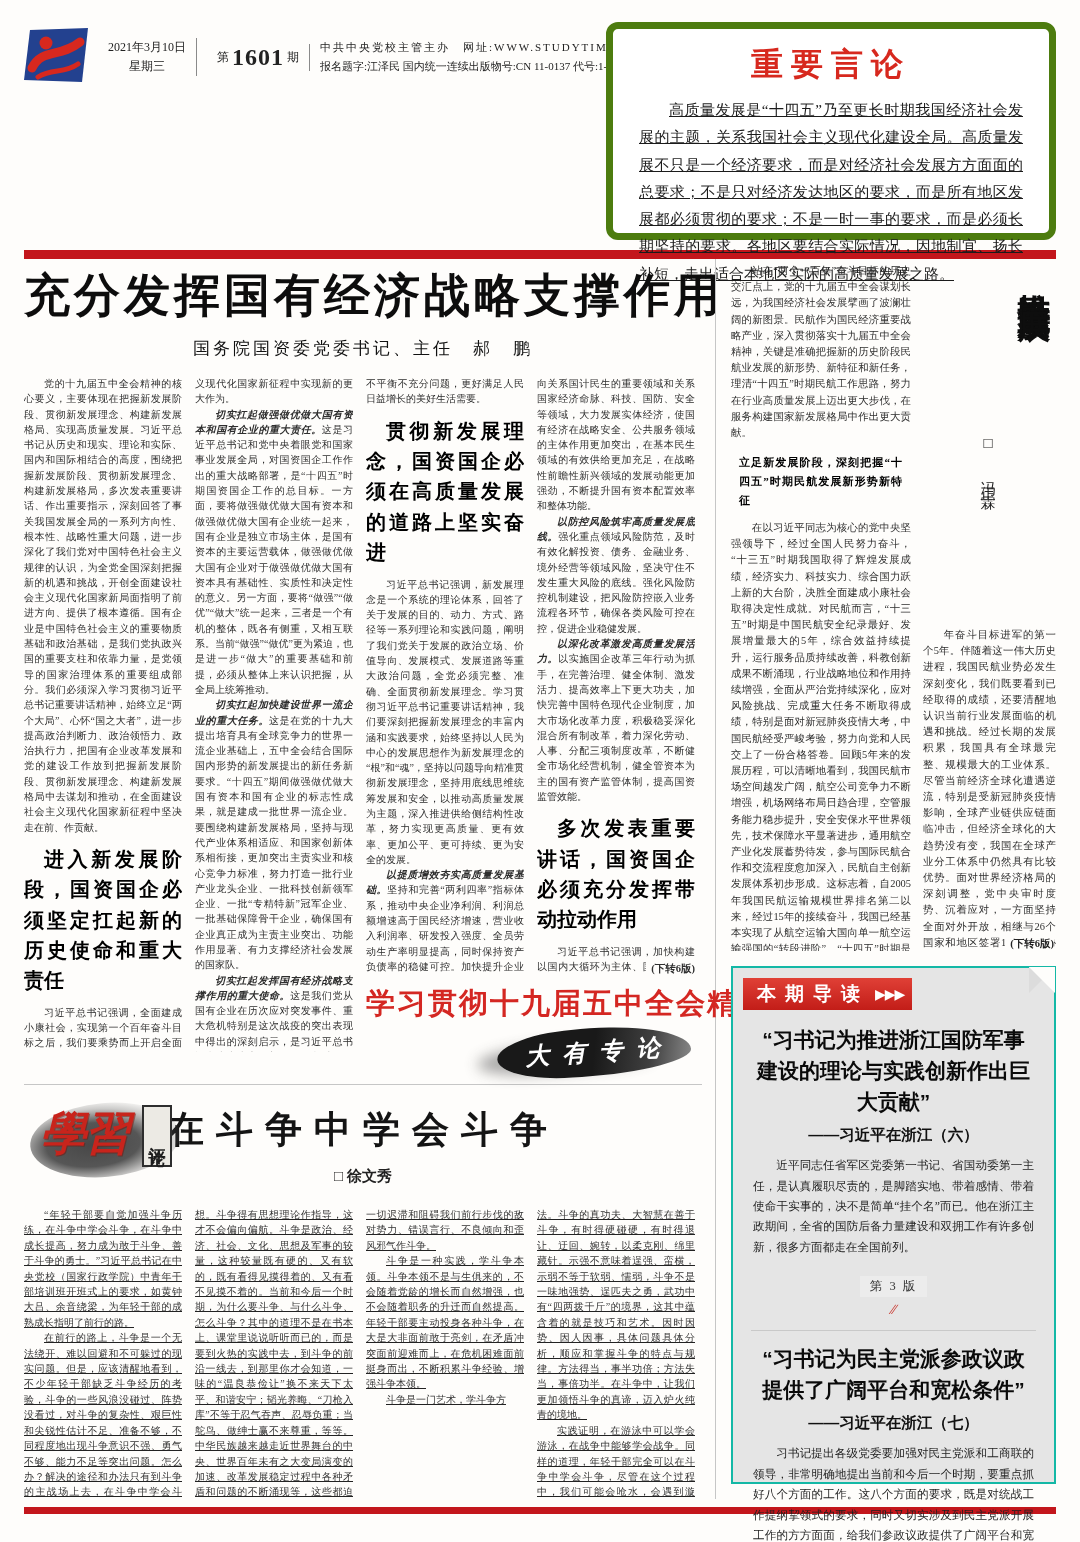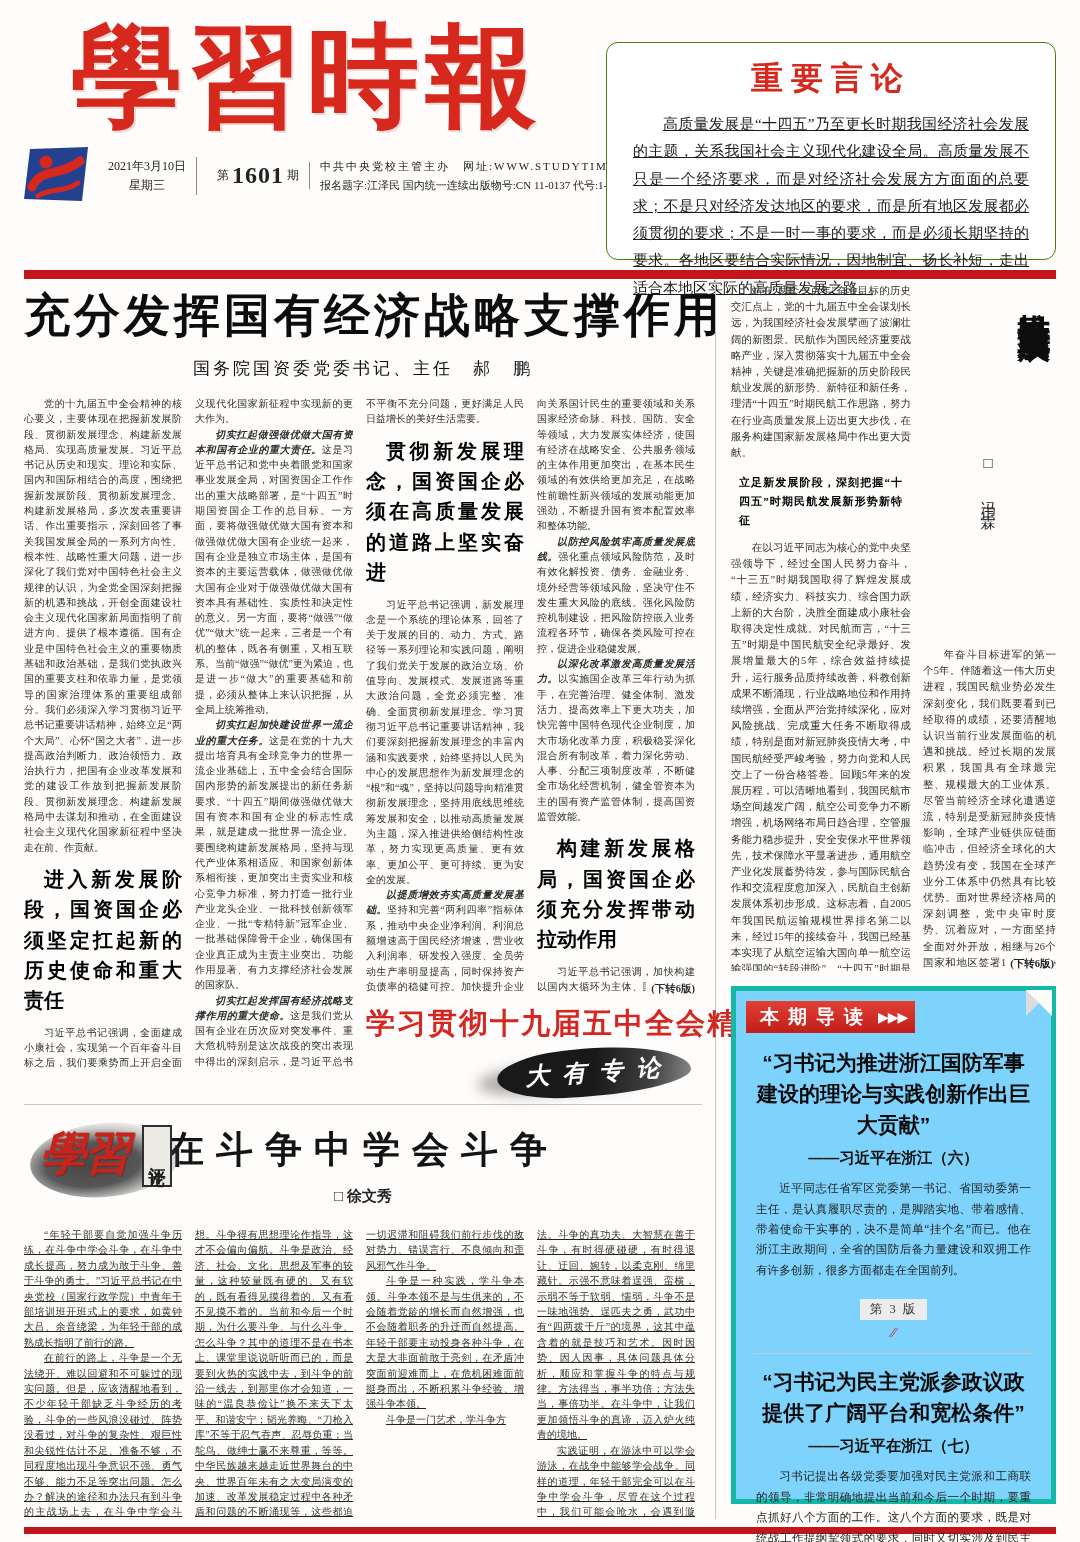--- a/index.html
+++ b/index.html
@@ -29,22 +29,22 @@
   .issueblk .no { font-size:24px; font-weight:bold; letter-spacing:1px; }
   .orgblk { font-size:11px; line-height:1.7; white-space:nowrap; }
   .orgblk .l1 { letter-spacing:2px; }
   .qr {
     flex:none; width:48px; height:48px; margin-left:auto; border:2px solid #2a2a2a;
     background-image:
       repeating-linear-gradient(0deg,#151515 0 4px,transparent 4px 8px),
       repeating-linear-gradient(90deg,#151515 0 4px,#fff 4px 8px);
   }
   .remarks {
-    flex:1; border:1px solid #4d7c0f; border-radius:12px;
-    margin-top:24px; height:218px; padding:12px 26px 8px; background:#fff;
+    flex:1; border:7px solid #4d7c0f; border-radius:12px;
+    margin-top:4px; height:218px; padding:12px 26px 8px; background:#fff;
   }
   .remarks h2 {
     text-align:center; color:#d7281e; font-size:32px; letter-spacing:8px;
     font-family:"Liberation Sans","DejaVu Sans",sans-serif; font-weight:800; margin:2px 0 10px;
   }
   .remarks p { font-size:15px; line-height:1.82; text-align:justify; text-indent:2em; color:#1b1b1b;text-decoration:underline; }
   .red-band { height:9px; background:#c3161c; margin:10px 24px 0; }
   .red-band.bottom { height:7px; margin-top:8px; }
 
   
@@ -95,21 +95,21 @@
   .av-left { position:absolute; left:0; top:4px; width:180px; height:688px; overflow:hidden; }
   .av-intro, .av-body { font-size:10.4px; line-height:16.2px; text-align:justify; text-indent:2em; color:#2e2e2e; }
   .av-sub { font-size:11px; font-weight:bold; line-height:1.72; margin:12px 8px 10px; letter-spacing:1px; color:#000; text-align:justify; }
   .av-right { position:absolute; left:192px; right:0; top:0; bottom:0; overflow:hidden; }
   .av-col2 { margin-top:368px; }
   .av-titlebox { position:absolute; top:8px; right:0; display:flex; align-items:flex-start; }
   .av-byline { writing-mode:vertical-rl; font-size:15px; letter-spacing:7px; margin-top:168px; margin-right:14px; color:#222; }
   .av-vtitle { writing-mode:vertical-rl; font-size:33px; font-weight:800; letter-spacing:2px; color:#0e0e0e; white-space:nowrap; }
   .av-jump { position:absolute; right:2px; bottom:2px; font-weight:bold; font-size:10.5px; background:#fefdfb; padding-left:5px; }
 
-  .guide { margin-top:13px; border:5px solid #14b8a6; position:relative; padding:44px 18px 8px; height:518px; background:#7dd3fc; }
+  .guide { margin-top:13px; border:2px solid #14b8a6; position:relative; padding:44px 18px 8px; height:518px; background:#e5e5e5; }
   .guide::before { 
     content:""; position:absolute; top:-1px; right:-1px; width:0; height:0;
     border-left:26px solid #dcdcdc; border-bottom:26px solid transparent;
   }
   .guide::after {
     content:""; position:absolute; top:-1px; right:-1px; width:0; height:0;
     border-top:26px solid #fefdfb; border-left:26px solid transparent;
   }
   .guide-ribbon {
     position:absolute; top:10px; left:10px; display:flex; align-items:center; gap:6px;
@@ -155,21 +155,20 @@
   .st-col { width:158px; flex:none; height:292px; overflow:hidden; font-size:10px; line-height:15.4px; text-align:justify; color:#333; }
   .st-col p { text-indent:2em; }
 </style>
 </head>
 <body>
 
 <div class="page">
 
   <header class="hd">
     <div class="hd-left">
-      <div class="masthead">學習時報</div>
       <div class="info-row">
         <span class="logo-badge">
           <svg width="64" height="54" viewBox="0 0 64 54">
             <polygon points="6,2 64,0 58,54 0,52" fill="#23418f"></polygon>
             <circle cx="22" cy="15" r="6.5" fill="#d7281e"></circle>
             <path d="M8 40 C18 20 36 30 56 14" stroke="#d7281e" stroke-width="9" fill="none" stroke-linecap="round"></path>
             <path d="M14 49 C28 40 40 46 54 36" stroke="#d7281e" stroke-width="5" fill="none" stroke-linecap="round"></path>
           </svg>
         </span>
         <span class="dateblk">
@@ -225,21 +224,21 @@
                 <p style="text-indent:0">不平衡不充分问题，更好满足人民日益增长的美好生活需要。</p>
                 <div class="colsub">贯彻新发展理念，国资国企必须在高质量发展的道路上坚实奋进</div>
                 <p>习近平总书记强调，新发展理念是一个系统的理论体系，回答了关于发展的目的、动力、方式、路径等一系列理论和实践问题，阐明了我们党关于发展的政治立场、价值导向、发展模式、发展道路等重大政治问题，全党必须完整、准确、全面贯彻新发展理念。学习贯彻习近平总书记重要讲话精神，我们要深刻把握新发展理念的丰富内涵和实践要求，始终坚持以人民为中心的发展思想作为新发展理念的“根”和“魂”，坚持以问题导向精准贯彻新发展理念，坚持用底线思维统筹发展和安全，以推动高质量发展为主题，深入推进供给侧结构性改革，努力实现更高质量、更有效率、更加公平、更可持续、更为安全的发展。</p>
                 <p><b class="lead">以提质增效夯实高质量发展基础。</b><span>坚持和完善“两利四率”指标体系，推动中央企业净利润、利润总额增速高于国民经济增速，营业收入利润率、研发投入强度、全员劳动生产率明显提高，同时保持资产负债率的稳健可控。加快提升企业生产经营效率，全方位对标世界一流企业，打造精干高效的组织和运行体系，加快构建现代化管理体系，提高资本效率、劳动效率和全要素生产率。</span></p>
 
               </div>
               <div class="col h-short rel">
                 <p style="text-indent:0">向关系国计民生的重要领域和关系国家经济命脉、科技、国防、安全等领域，大力发展实体经济，使国有经济在战略安全、公共服务领域的主体作用更加突出，在基本民生领域的有效供给更加充足，在战略性前瞻性新兴领域的发展动能更加强劲，不断提升国有资本配置效率和整体功能。</p>
                 <p><b class="lead">以防控风险筑牢高质量发展底线。</b><span>强化重点领域风险防范，及时有效化解投资、债务、金融业务、境外经营等领域风险，坚决守住不发生重大风险的底线。强化风险防控机制建设，把风险防控嵌入业务流程各环节，确保各类风险可控在控，促进企业稳健发展。</span></p>
                 <p><b class="lead">以深化改革激发高质量发展活力。</b><span>以实施国企改革三年行动为抓手，在完善治理、健全体制、激发活力、提高效率上下更大功夫，加快完善中国特色现代企业制度，加大市场化改革力度，积极稳妥深化混合所有制改革，着力深化劳动、人事、分配三项制度改革，不断健全市场化经营机制，健全管资本为主的国有资产监管体制，提高国资监管效能。</span></p>
-                <div class="colsub">构建新发展格局，国资国企必须充分发挥带动拉动作用</div>
+                <div class="colsub">多次发表重要讲话，国资国企必须充分发挥带动拉动作用</div>
                 <p>习近平总书记强调，加快构建以国内大循环为主体、国内国际双循环相互促进的新发展格局，是“十四五”规划《建议》提出的一项关系我国发展全局的重大战略任务，需要从全局高度准确把握和积极推进；</p>
                 <span class="jump">(下转6版)</span>
               </div>
             </div>
             <div class="banner">
               <div class="banner-text">学习贯彻十九届五中全会精神</div>
               <div class="brush">大有专论</div>
             </div>
           </div>
         </div>

